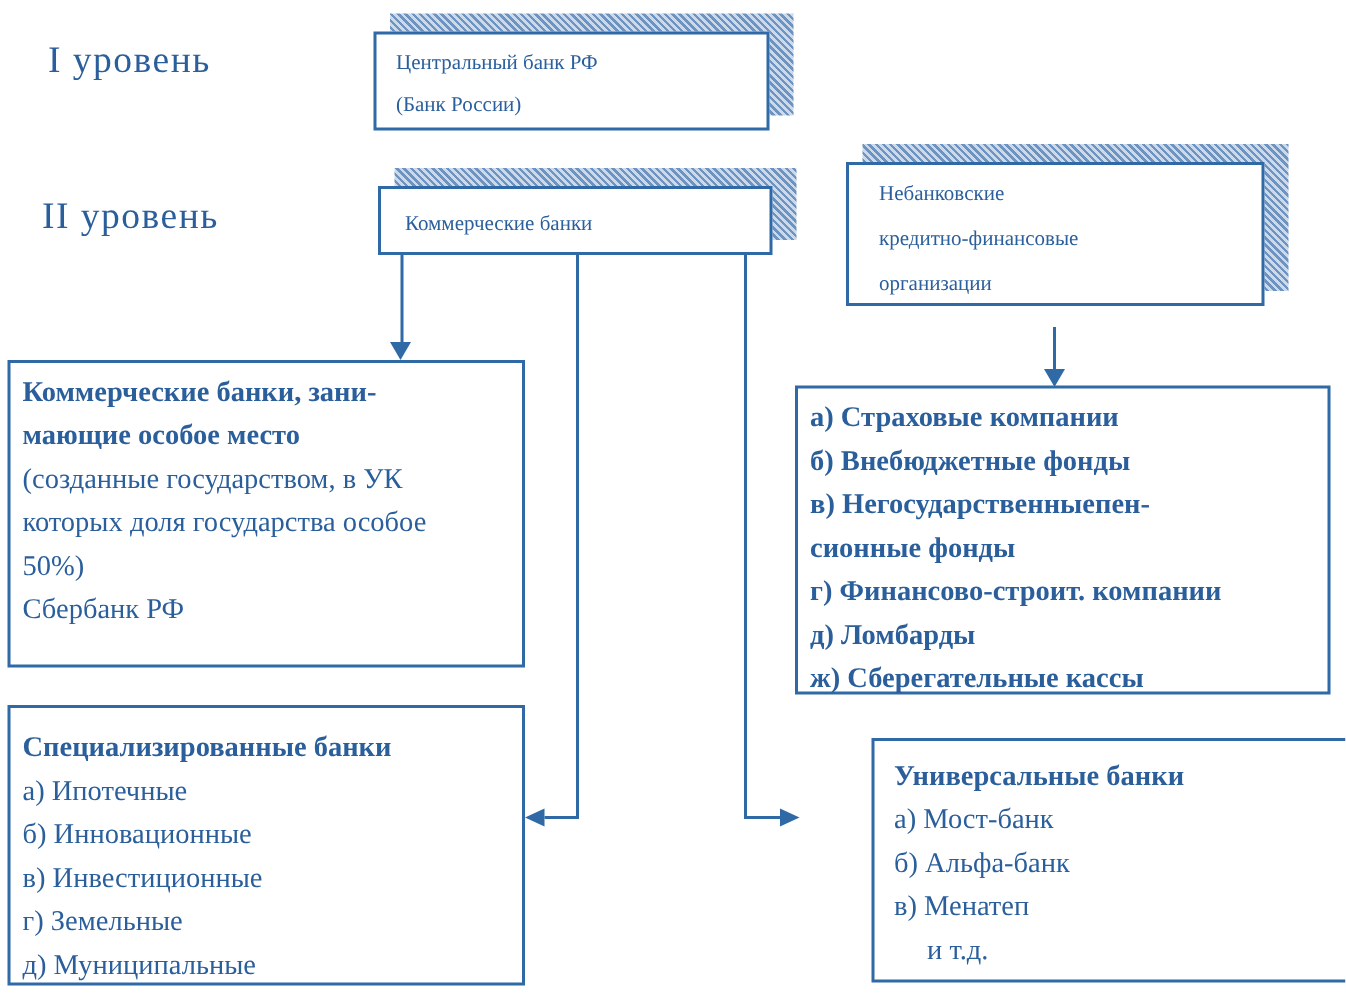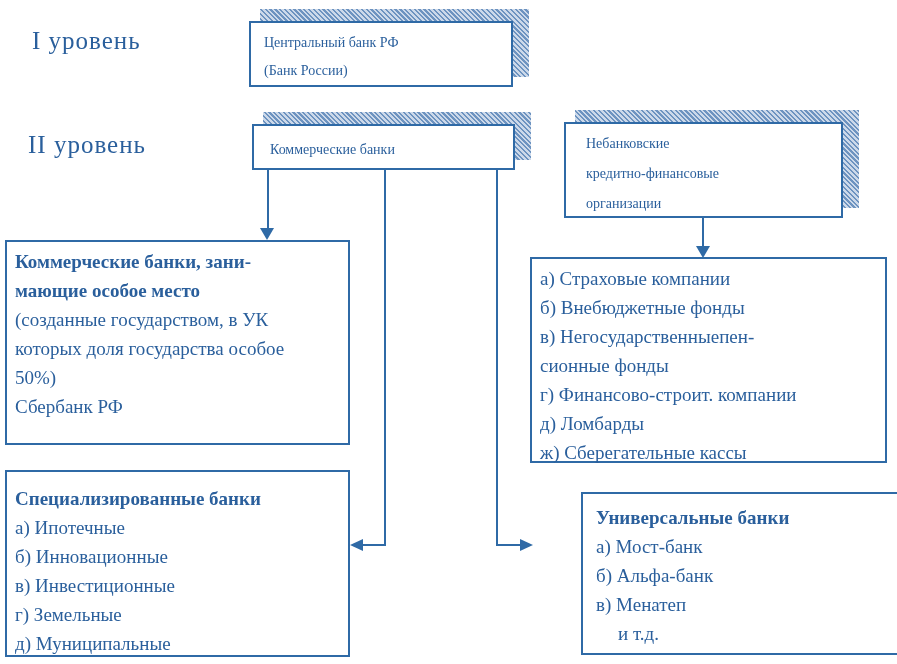--- a/index.html
+++ b/index.html
@@ -48,21 +48,21 @@
     position: absolute;
     background: #ffffff;
     border: 2px solid var(--line);
     font-size: 19px;
     line-height: 29px;
   }
   .pad-central { padding: 6px 8px 0 13px; line-height: 28px; }
   .pad-commercial { padding: 9px 8px 0 16px; }
   .pad-nonbank { padding: 5px 10px 0 20px; line-height: 30px; }
   .pad-b4 { padding: 5px 6px 0 8px; }
-  .pad-b5 { padding: 5px 10px 0 8px; }
+  .pad-b5 { padding: 5px 10px 0 8px; font-weight: bold; }
   .pad-b6 { padding: 12px 8px 0 8px; }
   .pad-b7 { padding: 9px 8px 0 13px; }
   .bold { font-weight: bold; }
   .jline { display: flex; justify-content: flex-start; padding-right: 6px; }
   .indent { padding-left: 22px; }
   .vline, .hline {
     position: absolute;
     background: var(--line);
   }
   .vline { width: 2px; }
@@ -102,21 +102,21 @@
     </div>
   </div>
 
   <div class="swrap" style="left:252px; top:124px; width:263px; height:46px;">
     <div class="hatch"></div>
     <div class="box pad-commercial">
       <div>Коммерческие банки</div>
     </div>
   </div>
 
-  <div class="swrap" style="left:564px; top:122px; width:279px; height:96px;">
+  <div class="swrap" style="left:564px; top:108px; width:279px; height:96px;">
     <div class="hatch"></div>
     <div class="box pad-nonbank">
       <div>Небанковские</div>
       <div>кредитно-финансовые</div>
       <div>организации</div>
     </div>
   </div>
 
   <div class="plain-box pad-b4" style="left:5px; top:240px; width:345px; height:205px;">
     <div class="bold">Коммерческие банки, зани-</div>

